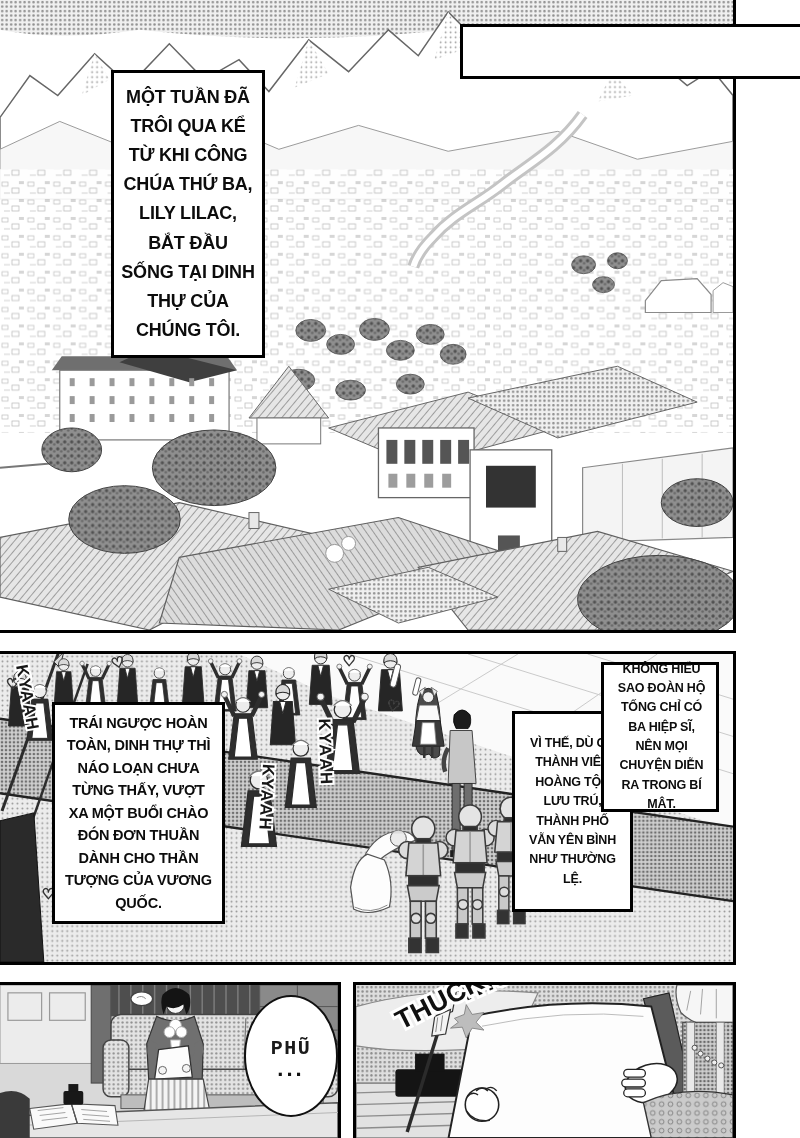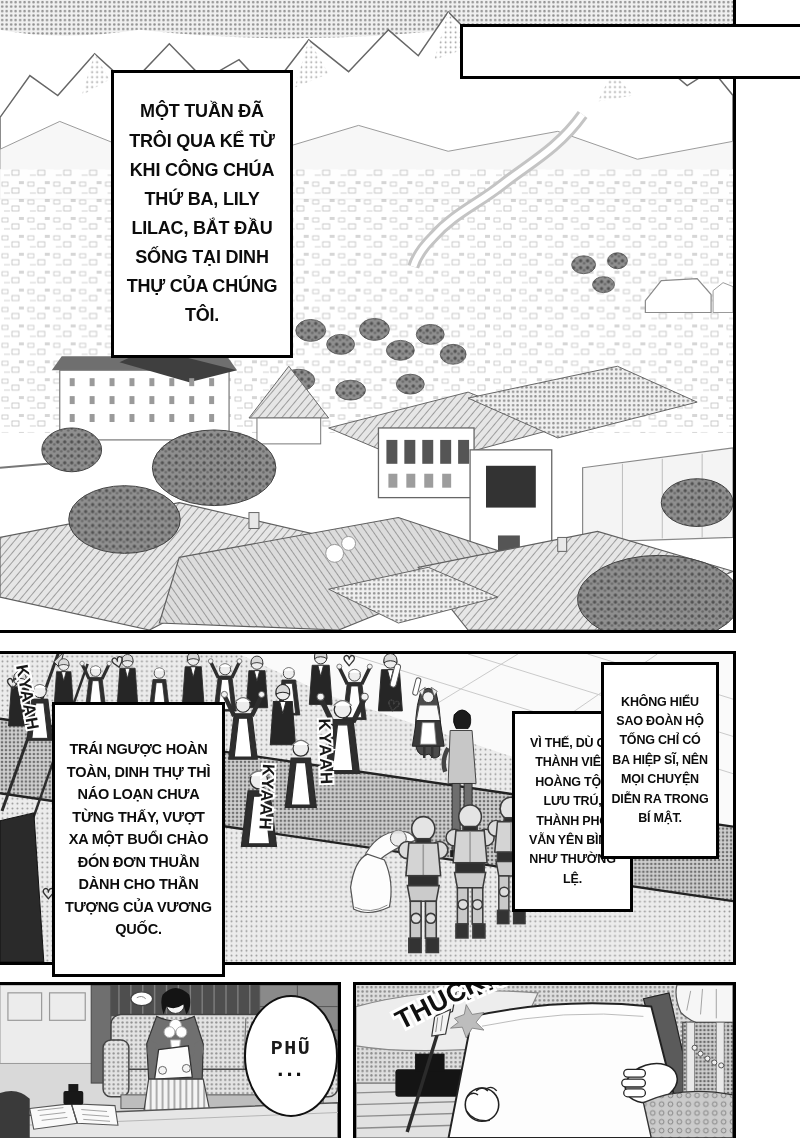--- a/index.html
+++ b/index.html
@@ -8,24 +8,24 @@
   .panel{position:absolute;overflow:hidden;background:#fff;}
   #panel-city{left:0;top:0;width:736px;height:633px;border-right:3px solid #000;border-bottom:3px solid #000;box-sizing:border-box;}
   #panel-crowd{left:0;top:651px;width:736px;height:314px;border:3px solid #000;border-left:none;box-sizing:border-box;}
   #panel-couch{left:0;top:982px;width:341px;height:156px;border-top:3px solid #000;border-right:3px solid #000;box-sizing:border-box;}
   #panel-letter{left:353px;top:982px;width:383px;height:156px;border:3px solid #000;border-bottom:none;box-sizing:border-box;}
   .panel svg{display:block;width:100%;height:100%;}
 
   .cap{position:absolute;background:#fff;border:3px solid #000;color:#0c0c0c;font-weight:700;
        text-align:center;display:flex;align-items:center;justify-content:center;
        padding:10px 7px;box-sizing:border-box;line-height:1.55;letter-spacing:-0.2px;z-index:5;}
-  #cap1{left:111px;top:70px;width:182px;height:288px;font-size:18px;line-height:1.62;}
-  #cap2{left:52px;top:702px;width:173px;height:275px;font-size:14.5px;justify-content:center;}
+  #cap1{left:111px;top:70px;width:154px;height:288px;font-size:18px;line-height:1.62;}
+  #cap2{left:52px;top:702px;width:173px;height:222px;font-size:14.5px;justify-content:center;}
   #cap3{left:512px;top:711px;width:121px;height:201px;font-size:12.5px;}
-  #cap4{left:601px;top:662px;width:118px;height:197px;font-size:12.5px;}
+  #cap4{left:601px;top:662px;width:118px;height:150px;font-size:12.5px;padding-left:10px;}
 
   #blankbox{position:absolute;left:460px;top:24px;width:345px;height:55px;background:#fff;
             border:3px solid #000;box-sizing:border-box;z-index:5;}
 
   #phu-bubble{position:absolute;left:244px;top:995px;width:90px;height:118px;background:#fff;
               border:2.5px solid #101010;border-radius:50%;display:flex;flex-direction:column;
               align-items:center;justify-content:center;z-index:6;}
   .phu-txt{font-size:20px;font-weight:700;letter-spacing:1.5px;color:#1b1b1b;font-family:Liberation Mono, monospace;}
   .phu-dots{font-size:22px;font-weight:900;letter-spacing:3px;color:#111;margin-top:2px;line-height:0.6;}
 

